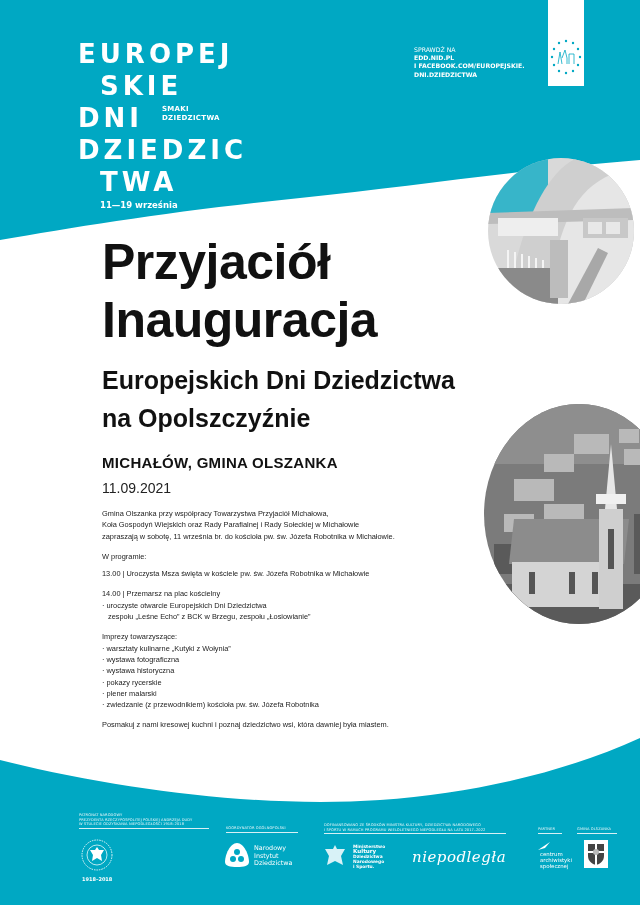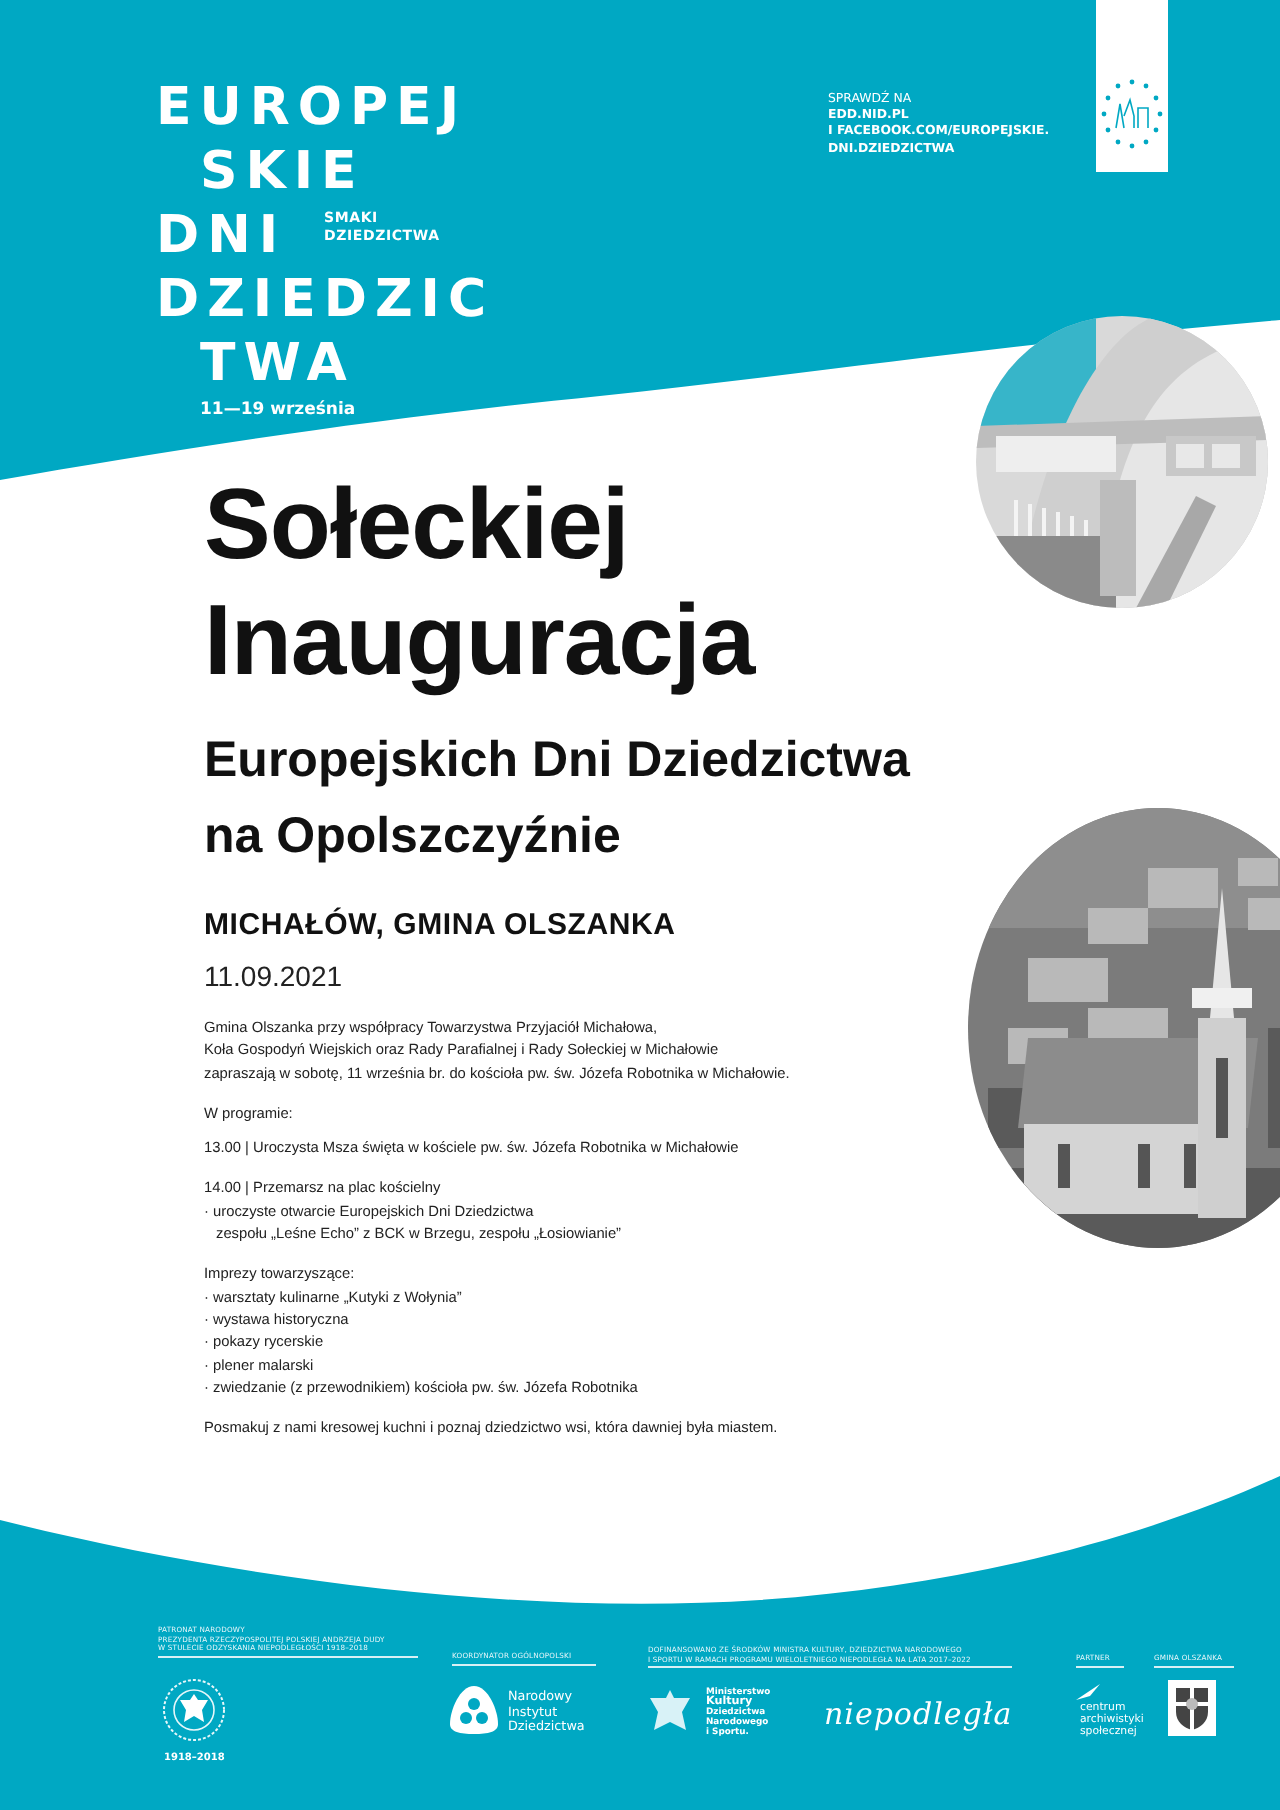--- a/index.html
+++ b/index.html
@@ -156,21 +156,21 @@
         <circle cx="11" cy="35" r="1.2"></circle>
         <circle cx="6" cy="29" r="1.2"></circle>
       <circle cx="4" cy="21" r="1.2"></circle>
         <circle cx="6" cy="13" r="1.2"></circle>
         <circle cx="11" cy="7" r="1.2"></circle>
     </g>
     <path d="M10,28 L12,16 L14,28 M14,22 L17,14 L19,22 L19,28 M21,28 L21,18 L26,18 L26,28" stroke="#00A8C3" stroke-width="0.8" fill="none"></path>
   </svg>
 </div>
 
-<div class="abs title1">Sołeckiej</div>
+<div class="abs title1">Przyjaciół</div>
 <div class="abs title2">Inauguracja</div>
 <div class="abs sub1">Europejskich Dni Dziedzictwa</div>
 <div class="abs sub2">na Opolszczyźnie</div>
 <div class="abs place">MICHAŁÓW, GMINA OLSZANKA</div>
 <div class="abs date">11.09.2021</div>
 
 <div class="abs body-text">
   <p class="b">Gmina Olszanka przy współpracy Towarzystwa Przyjaciół Michałowa,</p>
   <p class="b">Koła Gospodyń Wiejskich oraz Rady Parafialnej i Rady Sołeckiej w Michałowie</p>
   <p class="b intro">zapraszają w sobotę, 11 września br. do kościoła pw. św. Józefa Robotnika w Michałowie.</p>
@@ -185,20 +185,21 @@
     </li>
     <li>
       <span class="cont">zespołu „Leśne Echo” z BCK w Brzegu, zespołu „Łosiowianie”</span>
     </li>
   </ul>
   <div class="gap"></div>
 
   <p class="b">Imprezy towarzyszące:</p>
   <ul class="list">
     <li><span>· warsztaty kulinarne „Kutyki z Wołynia”</span></li>
+    <li><span>· wystawa fotograficzna</span></li>
     <li><span>· wystawa historyczna</span></li>
     <li><span>· pokazy rycerskie</span></li>
     <li><span>· plener malarski</span></li>
     <li><span>· zwiedzanie (z przewodnikiem) kościoła pw. św. Józefa Robotnika</span></li>
   </ul>
   <div class="gap"></div>
   <p>Posmakuj z nami kresowej kuchni i poznaj dziedzictwo wsi, która dawniej była miastem.</p>
 </div>
 
 <div class="abs footer">

